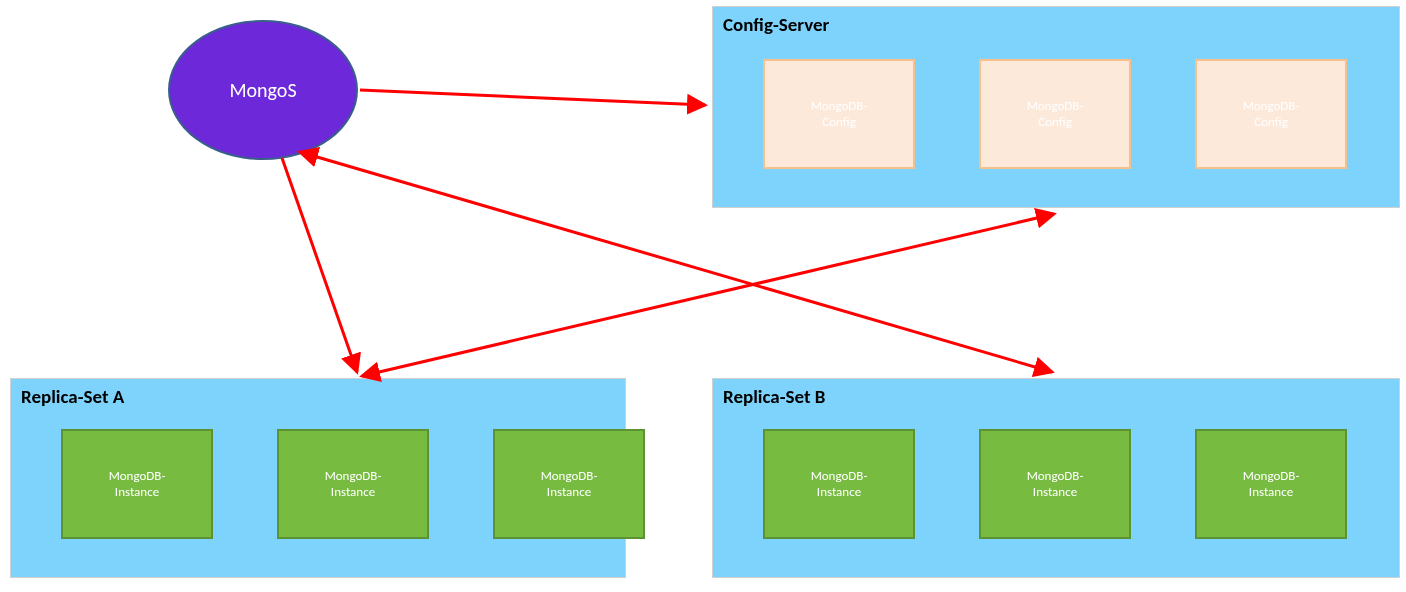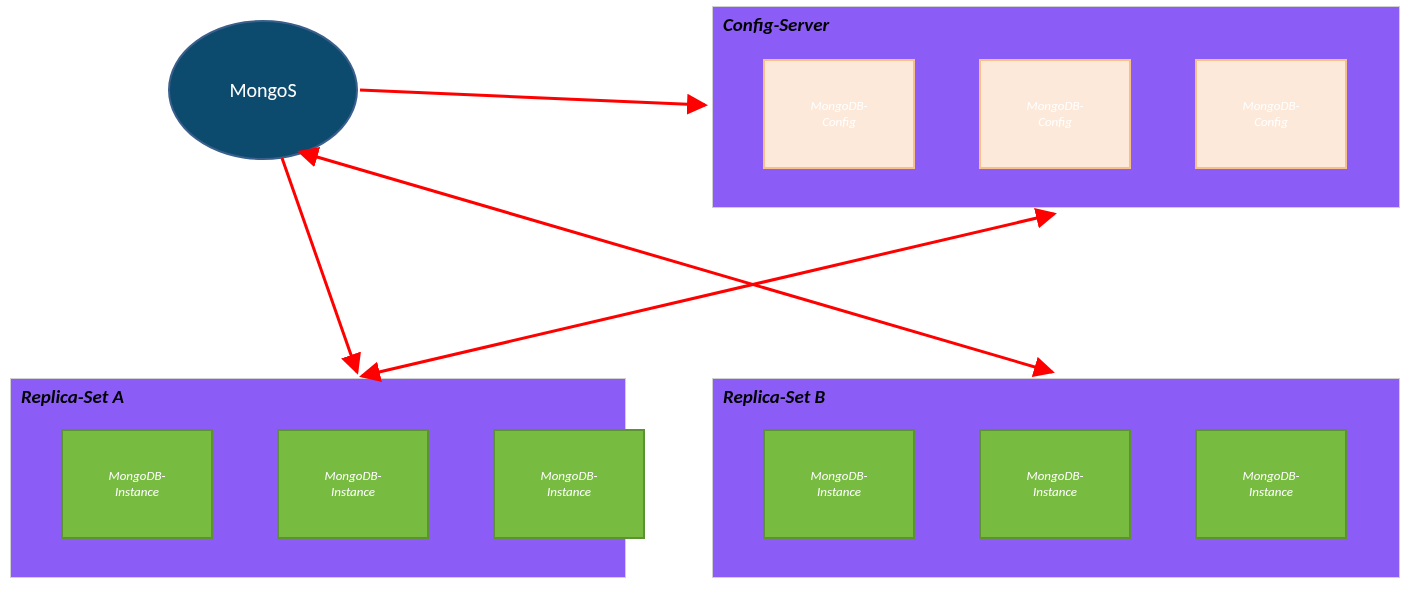--- a/index.html
+++ b/index.html
@@ -8,22 +8,21 @@
     padding: 0;
     width: 1406px;
     height: 592px;
     position: relative;
     font-family: Calibri, Arial, sans-serif;
     background: #ffffff;
   }
   .container-box {
     position: absolute;
     border: 1px solid #d0d0d0;
-    background: #8b5cf6;
-    font-style: italic;
+    background: #7dd3fc;
   }
   .container-title {
     position: absolute;
     top: 6px;
     left: 10px;
     font-weight: bold;
     font-size: 19px;
     color: #000;
   }
   .node-box {
@@ -41,21 +40,21 @@
     border: 2px solid #f7c08b;
     color: #ffffff;
   }
   .instance-node {
     background: #77bc40;
     border: 2px solid #5c9231;
     color: #ffffff;
   }
   .ellipse-node {
     position: absolute;
-    background: #0c4a6e;
+    background: #6d28d9;
     border: 2px solid #3a5f8b;
     border-radius: 50%;
     color: #ffffff;
     display: flex;
     align-items: center;
     justify-content: center;
     font-size: 20px;
   }
   svg.arrows {
     position: absolute;

